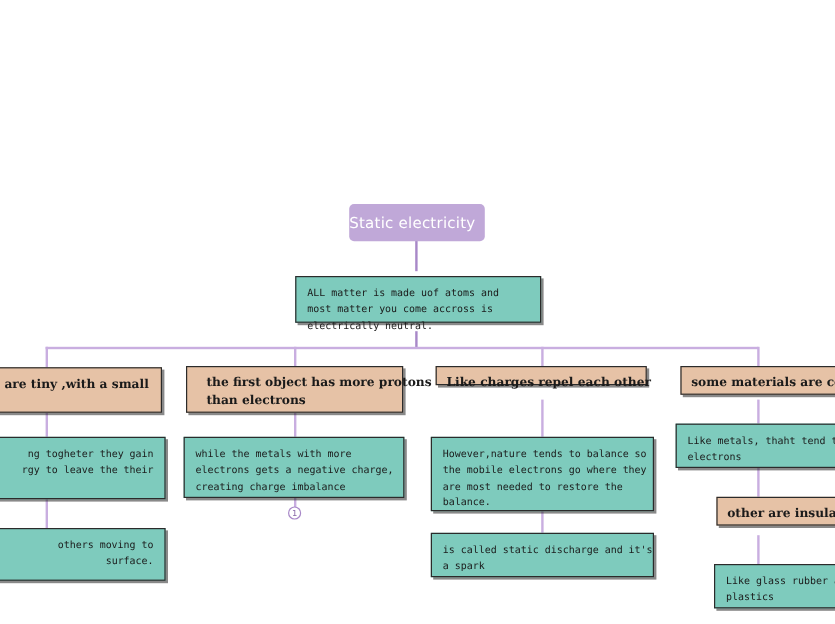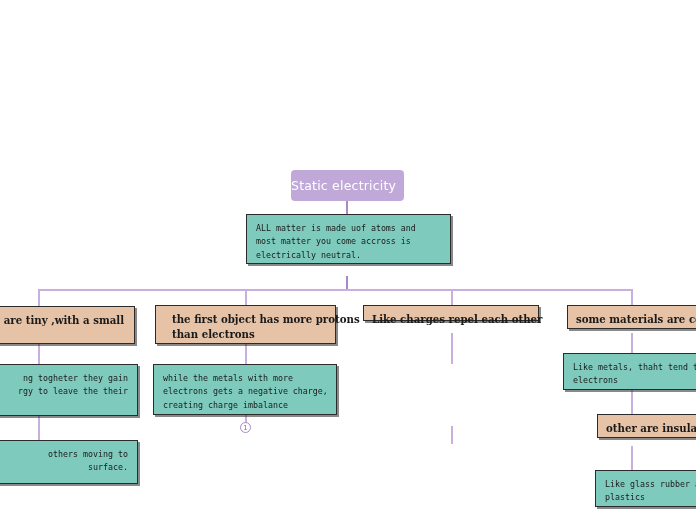--- a/index.html
+++ b/index.html
@@ -117,21 +117,21 @@
   <div class="conn conn-v conn-light" style="left:451px; top:426px; height:18px;"></div>
 
   <div class="conn conn-v conn-light" style="left:631px; top:333px; height:20px;"></div>
   <div class="conn conn-v conn-light" style="left:631px; top:390px; height:24px;"></div>
   <div class="conn conn-v conn-light" style="left:631px; top:446px; height:24px;"></div>
 
   <div class="node node-root" style="left:291px; top:170px; width:113px; height:31px;">
     <span class="node-text">Static electricity</span>
   </div>
 
-  <div class="node node-teal" style="left:246px; top:214px; width:205px; height:50px;">
+  <div class="node node-teal" style="left:246px; top:230px; width:205px; height:39px;">
     <span class="node-text">ALL matter is made uof atoms and
 most matter you come accross is
 electrically neutral.</span>
   </div>
 
   <div class="node node-tan" style="left:-40px; top:306px; width:175px; height:38px;">
     <span class="node-text" style="text-align:right; padding-right:2px;">are tiny ,with a small</span>
   </div>
 
   <div class="node node-teal" style="left:-42px; top:364px; width:180px; height:52px;">
@@ -154,21 +154,31 @@
 electrons gets a negative charge,
 creating charge imbalance</span>
   </div>
 
   <div class="collapse-badge" style="left:240px; top:422px;">1</div>
 
   <div class="node node-tan" style="left:363px; top:305px; width:176px; height:16px;" style2="">
     <span class="node-text">Like charges repel each other</span>
   </div>
 
+  <div class="node node-teal" style="left:359px; top:364px; width:186px; height:62px;">
+    <span class="node-text">However,nature tends to balance so
+the mobile electrons go where they
+are most needed to restore the
+balance.</span>
+  </div>
 
+  <div class="node node-teal" style="left:359px; top:444px; width:186px; height:37px;">
+    <span class="node-text">is called static discharge and it's
+a spark</span>
+  </div>
 
   <div class="node node-tan" style="left:567px; top:305px; width:176px; height:24px;">
     <span class="node-text">some materials are con</span>
   </div>
 
   <div class="node node-teal" style="left:563px; top:353px; width:186px; height:37px;">
     <span class="node-text">Like metals, thaht tend t
 electrons</span>
   </div>
 

